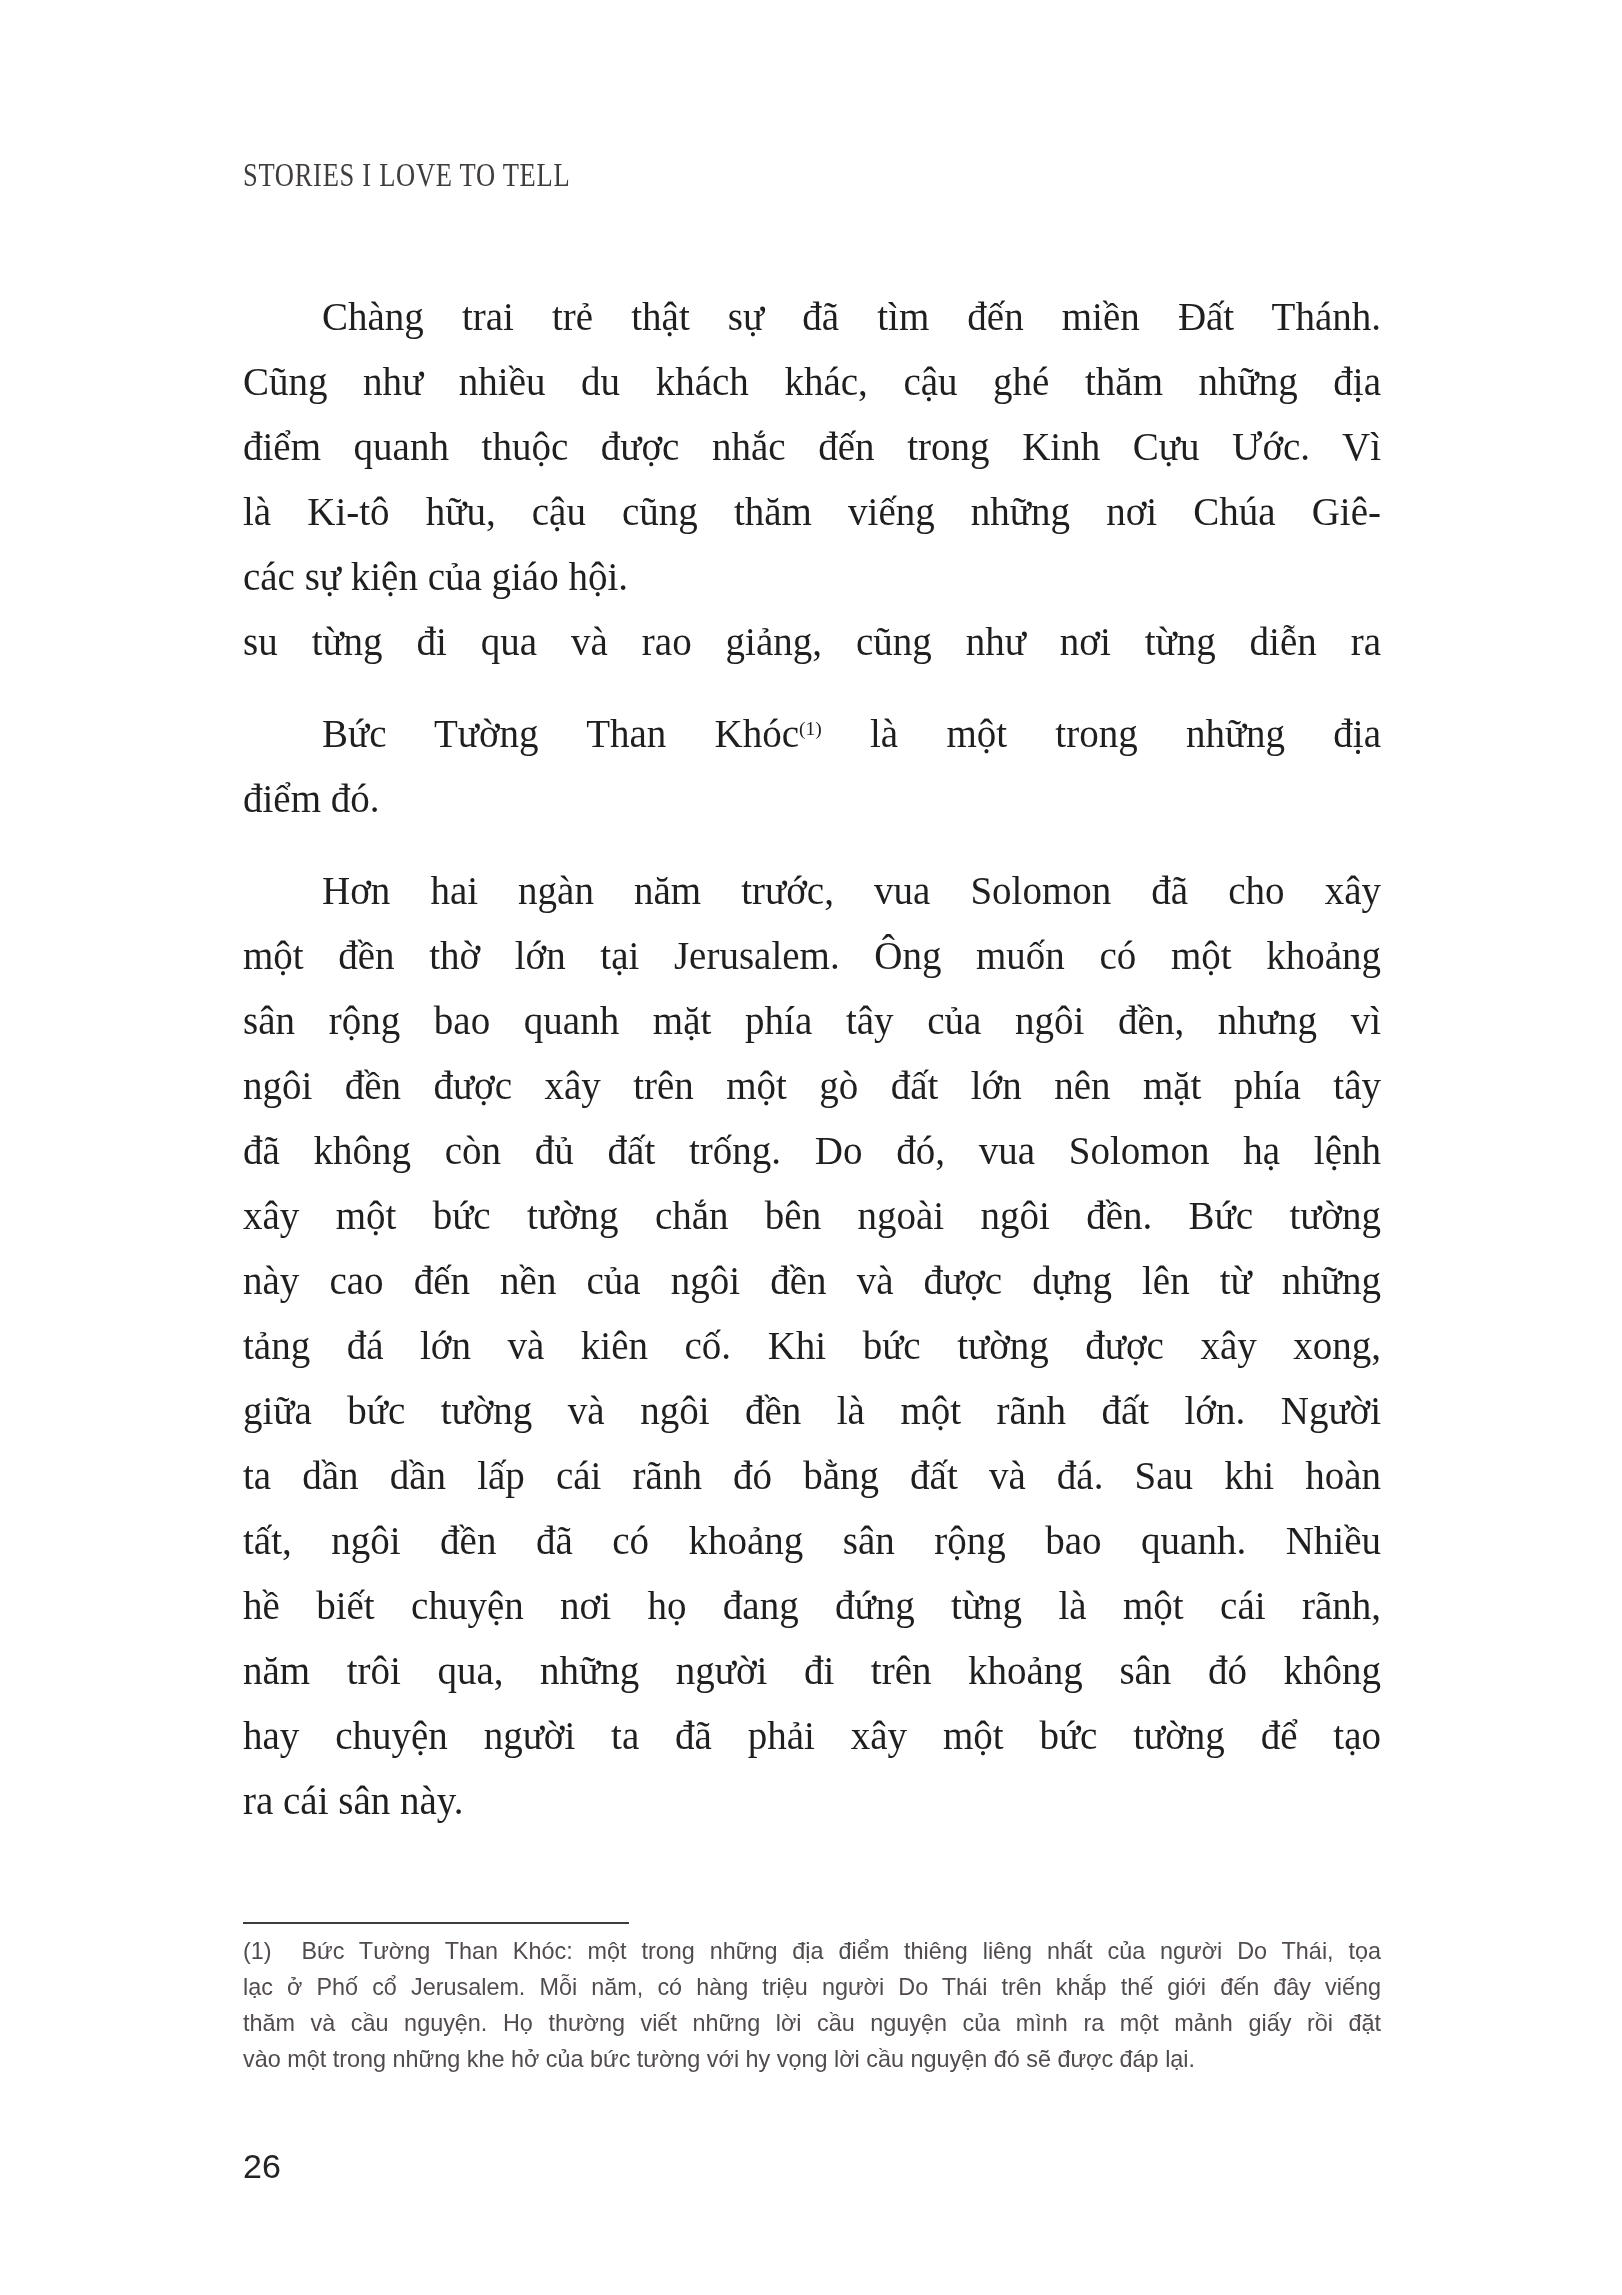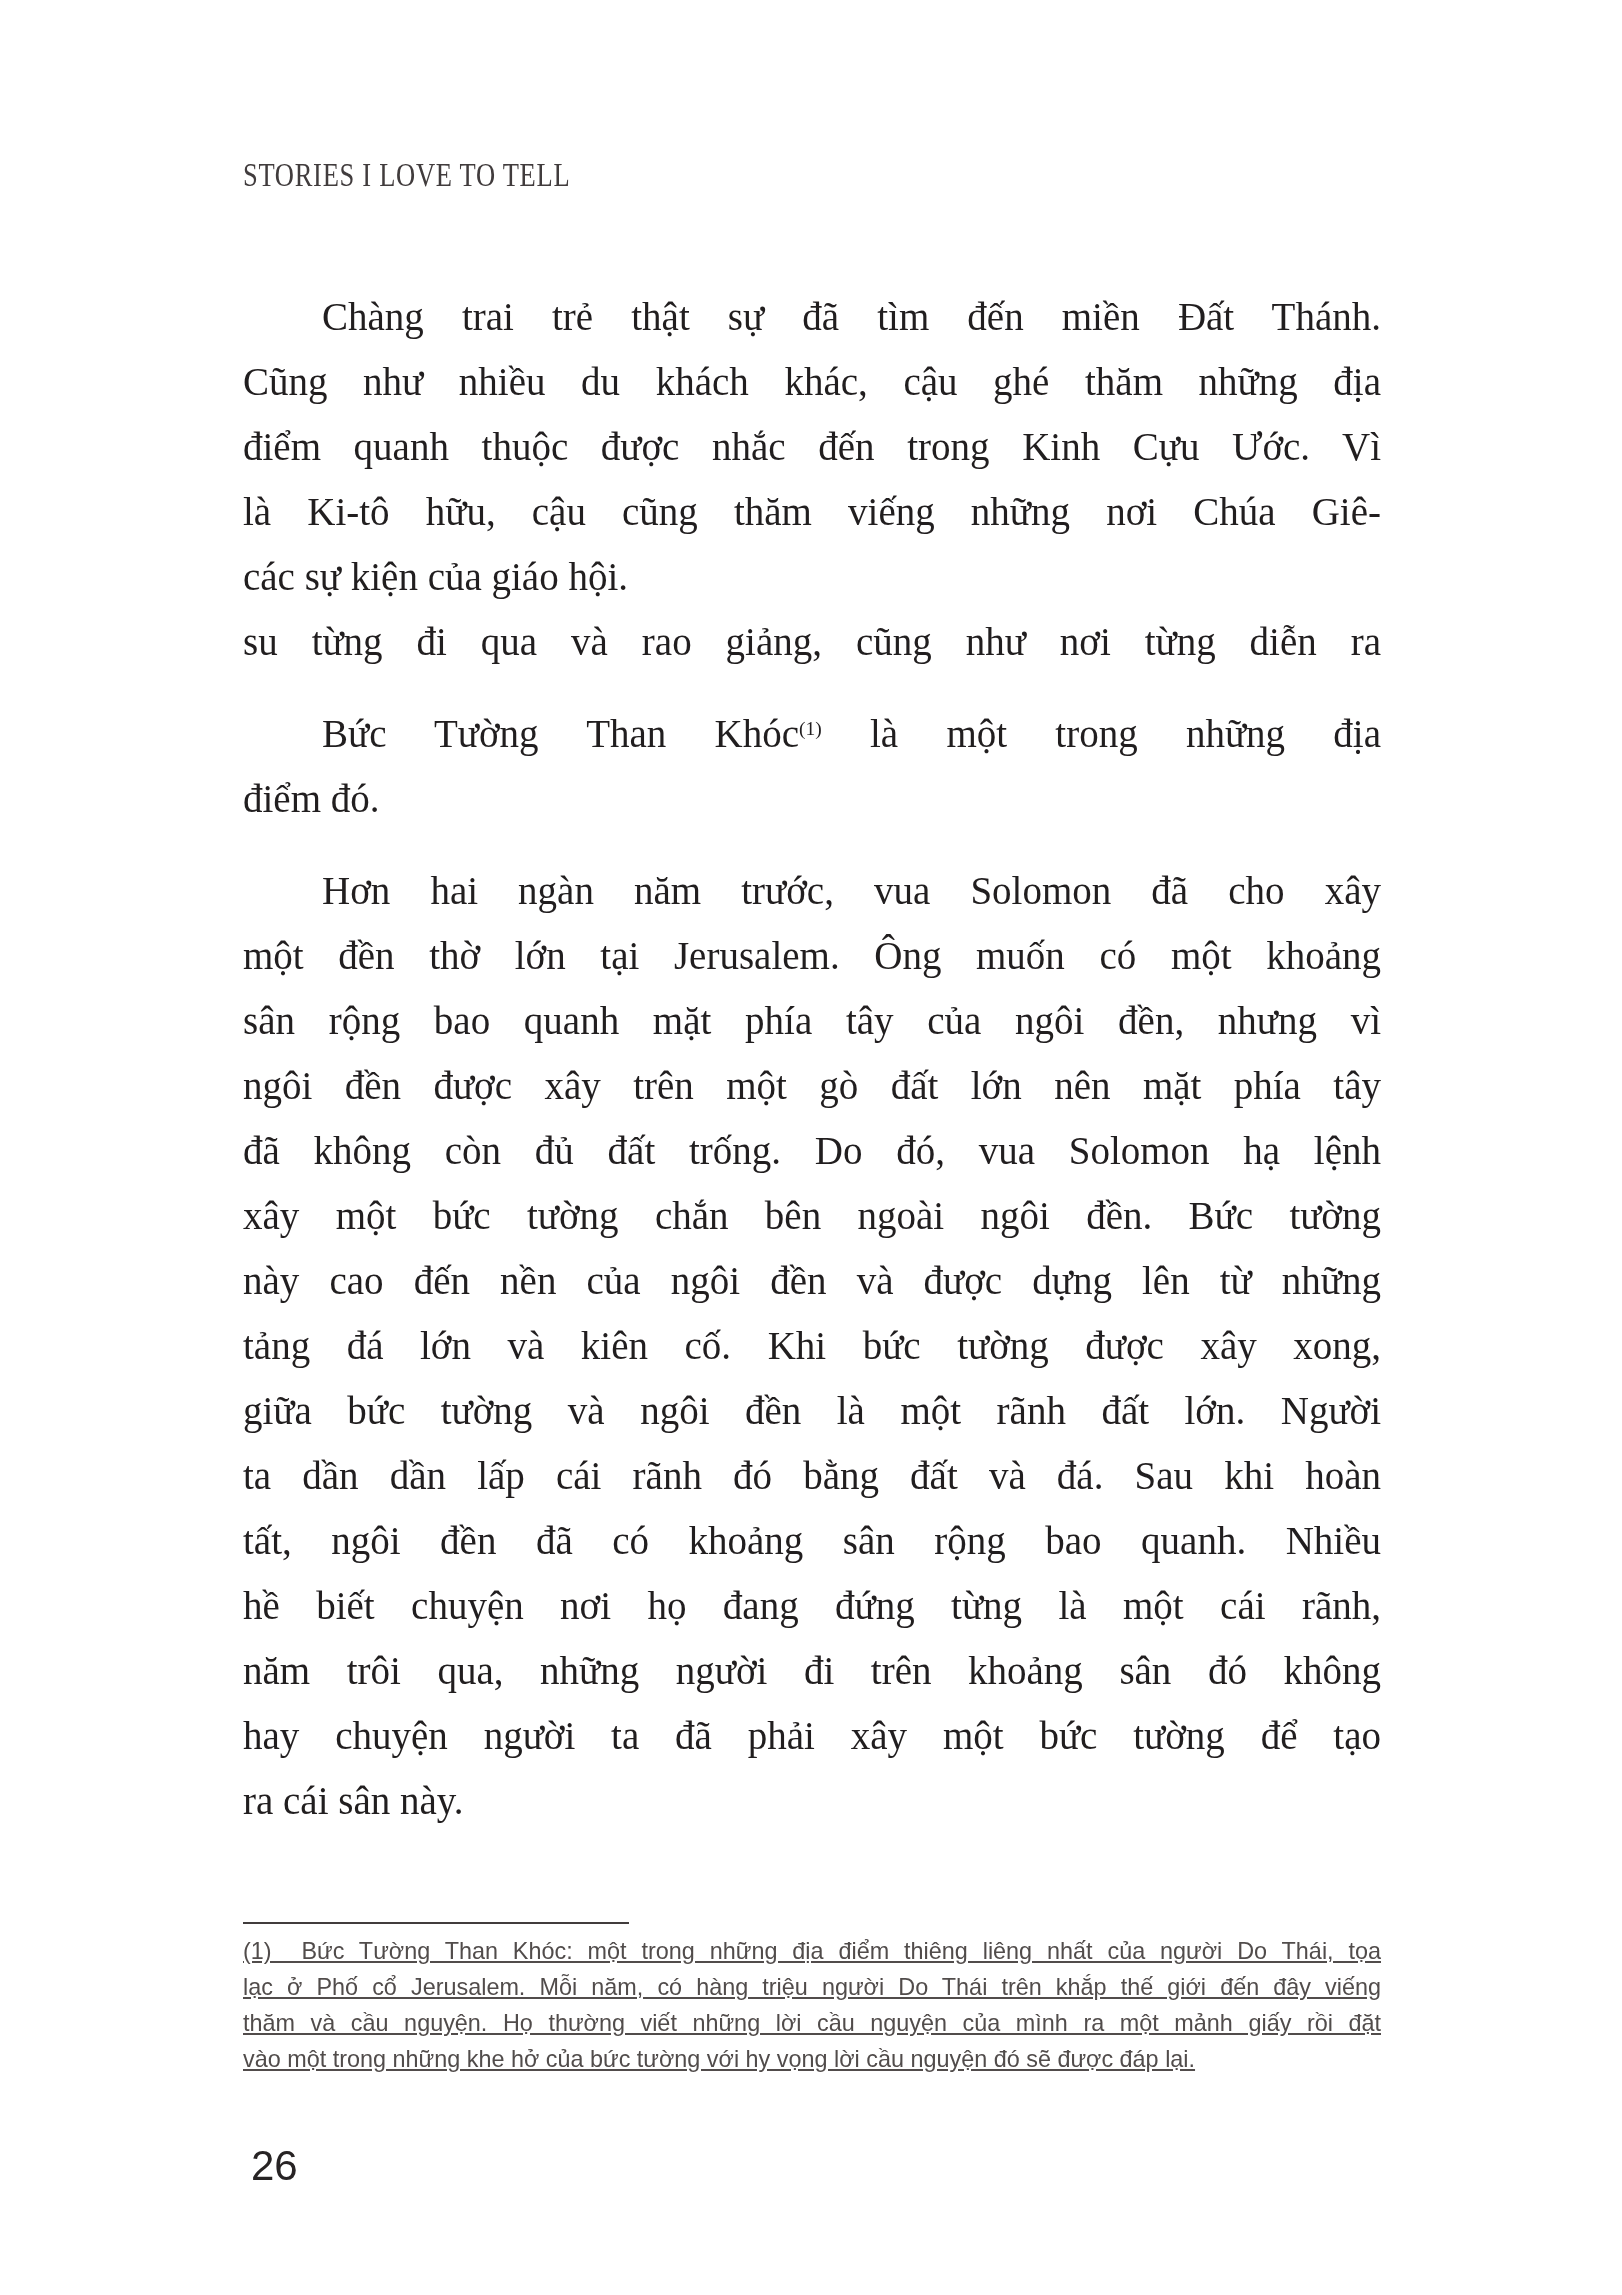--- a/index.html
+++ b/index.html
@@ -67,29 +67,28 @@
   }
   .footnote {
     position: absolute;
     left: 243px;
     top: 1933px;
     width: 1138px;
     color: #514c4b;
     font-size: 23.4px;
     line-height: 36px;
     font-family: "Liberation Sans", "DejaVu Sans", sans-serif;
-    text-decoration: underline;
   }
   .footnote .line { height: 36px; }
   
   .page-number {
     position: absolute;
-    left: 251px;
+    left: 243px;
     top: 2149px;
-    font-size: 42px;
+    font-size: 34px;
     line-height: 34px;
     color: #272324;
     font-family: "Liberation Sans", "DejaVu Sans", sans-serif;
   }
 </style>
 </head>
 <body>
 
 <div class="page">
 

